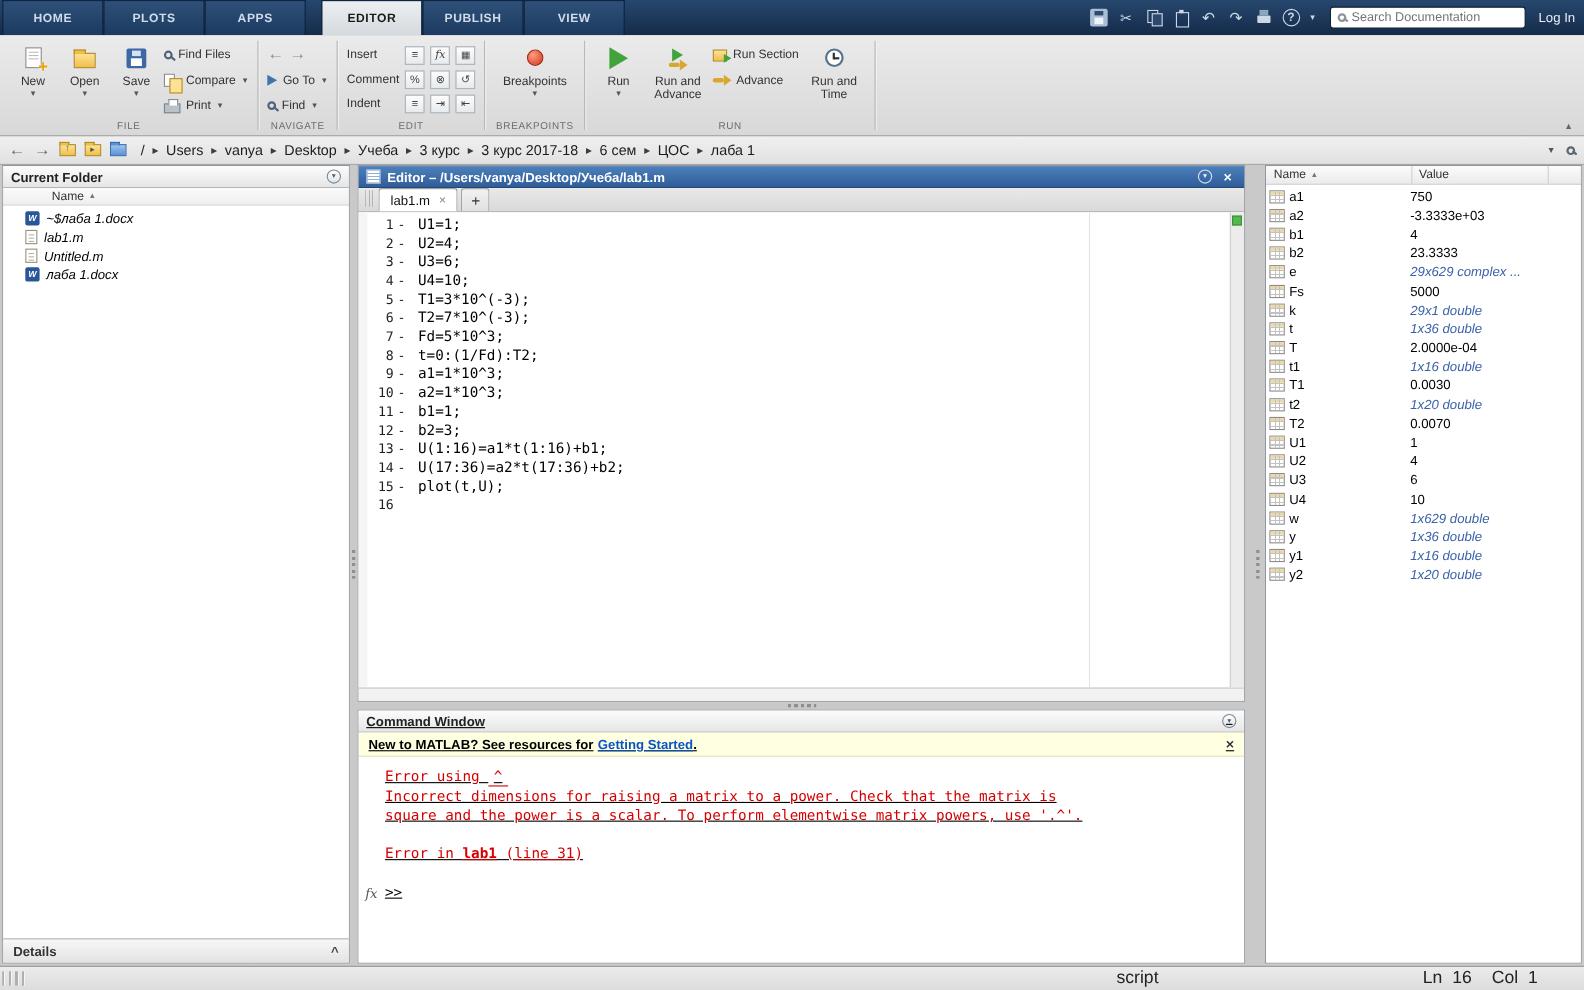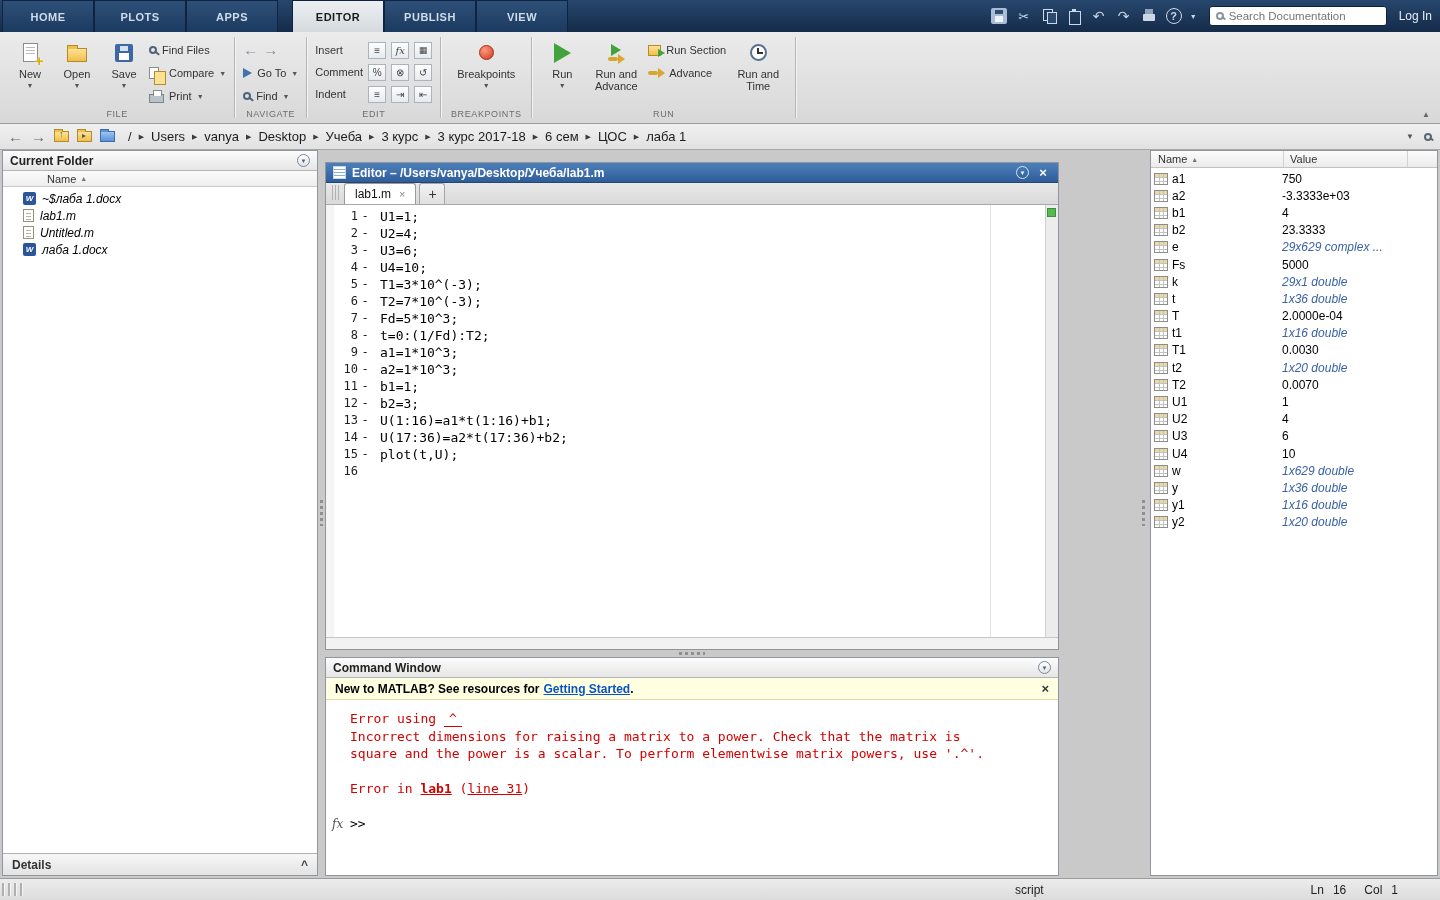--- a/index.html
+++ b/index.html
@@ -109,23 +109,23 @@
   .crumb:last-child .sep{display:none;}
   .addr-right{margin-left:auto;display:flex;align-items:center;gap:10px;}
   .addr-drop{font-size:8px;color:#555;}
   .mag.dark{border-color:#5a6670;}
   .mag.dark::after{background:#5a6670;}
 
   
   .main{position:absolute;top:150px;left:0;right:0;bottom:22px;background:#c9c9c9;}
   .panel{position:absolute;background:#fff;border:1px solid #8f969e;}
   .leftpanel{left:2px;top:0;width:316px;bottom:2px;display:flex;flex-direction:column;}
-  .centercol{position:absolute;left:325px;width:734px;top:12px;bottom:2px;}
+  .centercol{position:absolute;left:325px;width:807px;top:0;bottom:2px;}
   .editorpanel{left:0;right:0;top:0;height:488px;display:flex;flex-direction:column;}
-  .cmdpanel{left:0;right:0;top:495px;bottom:0;display:flex;flex-direction:column;}
+  .cmdpanel{left:0;right:0;top:495px;bottom:0;display:flex;flex-direction:column;text-decoration:underline;}
   .rightpanel{left:1150px;top:0;width:288px;bottom:2px;display:flex;flex-direction:column;}
   .phead{height:20px;background:linear-gradient(#fcfcfc,#e6e6e6);border-bottom:1px solid #b5b5b5;display:flex;align-items:center;padding:0 7px;font-size:12px;font-weight:bold;color:#222;flex:none;}
   .pmenu{margin-left:auto;width:13px;height:13px;border:1px solid #7c8894;border-radius:50%;display:flex;align-items:center;justify-content:center;font-size:6px;color:#55606c;background:linear-gradient(#fff,#dfe4e9);flex:none;}
   .editorpanel .phead{background:linear-gradient(#4d80ba,#2f5d99);color:#fff;border-bottom:1px solid #24466f;}
   .editorpanel .pmenu{border-color:#d7e3f2;color:#eef4fb;background:transparent;}
   .pclose{width:16px;margin-left:6px;color:#fff;font-size:13px;font-weight:bold;text-align:center;}
   .ed-ic{width:13px;height:13px;margin-right:6px;background:repeating-linear-gradient(#fff 0 2px,#8fb0d8 2px 3px);border:1px solid #c8d6e8;flex:none;}
 
   
   .vsplit{position:absolute;top:0;bottom:2px;width:7px;display:flex;align-items:center;justify-content:center;}
@@ -187,21 +187,21 @@
   .wsrows{flex:1;background:#fff;padding-top:2px;overflow:hidden;}
   .wsrow{height:17.2px;display:flex;align-items:center;font-size:12px;}
   .wicon{width:14px;height:12px;background:#fff;border:1px solid #8c8c8c;position:relative;margin:0 4px 0 3px;flex:none;}
   .wicon::before{content:"";position:absolute;left:0;top:0;right:0;height:3px;background:#ecd9a2;}
   .wicon::after{content:"";position:absolute;inset:0;background:linear-gradient(transparent 0 3px,#c2c2c2 3px 4px,transparent 4px 7px,#c2c2c2 7px 8px,transparent 8px),linear-gradient(90deg,transparent 0 4px,#c2c2c2 4px 5px,transparent 5px 8px,#c2c2c2 8px 9px,transparent 9px);}
   .wsname{width:110px;color:#000;}
   .wsval{color:#000;white-space:nowrap;}
   .wsval.dim{font-style:italic;color:#3a62a8;}
 
   
-  .statusbar{position:absolute;left:0;right:0;bottom:0;height:22px;background:linear-gradient(#ececec,#dcdcdc);border-top:1px solid #9b9b9b;font-size:12px;color:#222;padding-left:48px;}
+  .statusbar{position:absolute;left:0;right:0;bottom:0;height:22px;background:linear-gradient(#ececec,#dcdcdc);border-top:1px solid #9b9b9b;font-size:16px;color:#222;padding-left:48px;}
   .grip{position:absolute;left:2px;top:4px;bottom:4px;width:24px;background:repeating-linear-gradient(90deg,#b0b0b0 0 2px,#f5f5f5 2px 3px,transparent 3px 6px);}
   .sb-script{position:absolute;left:1015px;top:0;height:100%;display:flex;align-items:center;}
   .sb-pos{position:absolute;right:42px;top:0;height:100%;display:flex;align-items:center;gap:18px;}
   .pair{display:flex;gap:9px;text-align:right;}
 </style>
 </head>
 <body>
 
 <div class="app" data-name="matlab-window">
 

